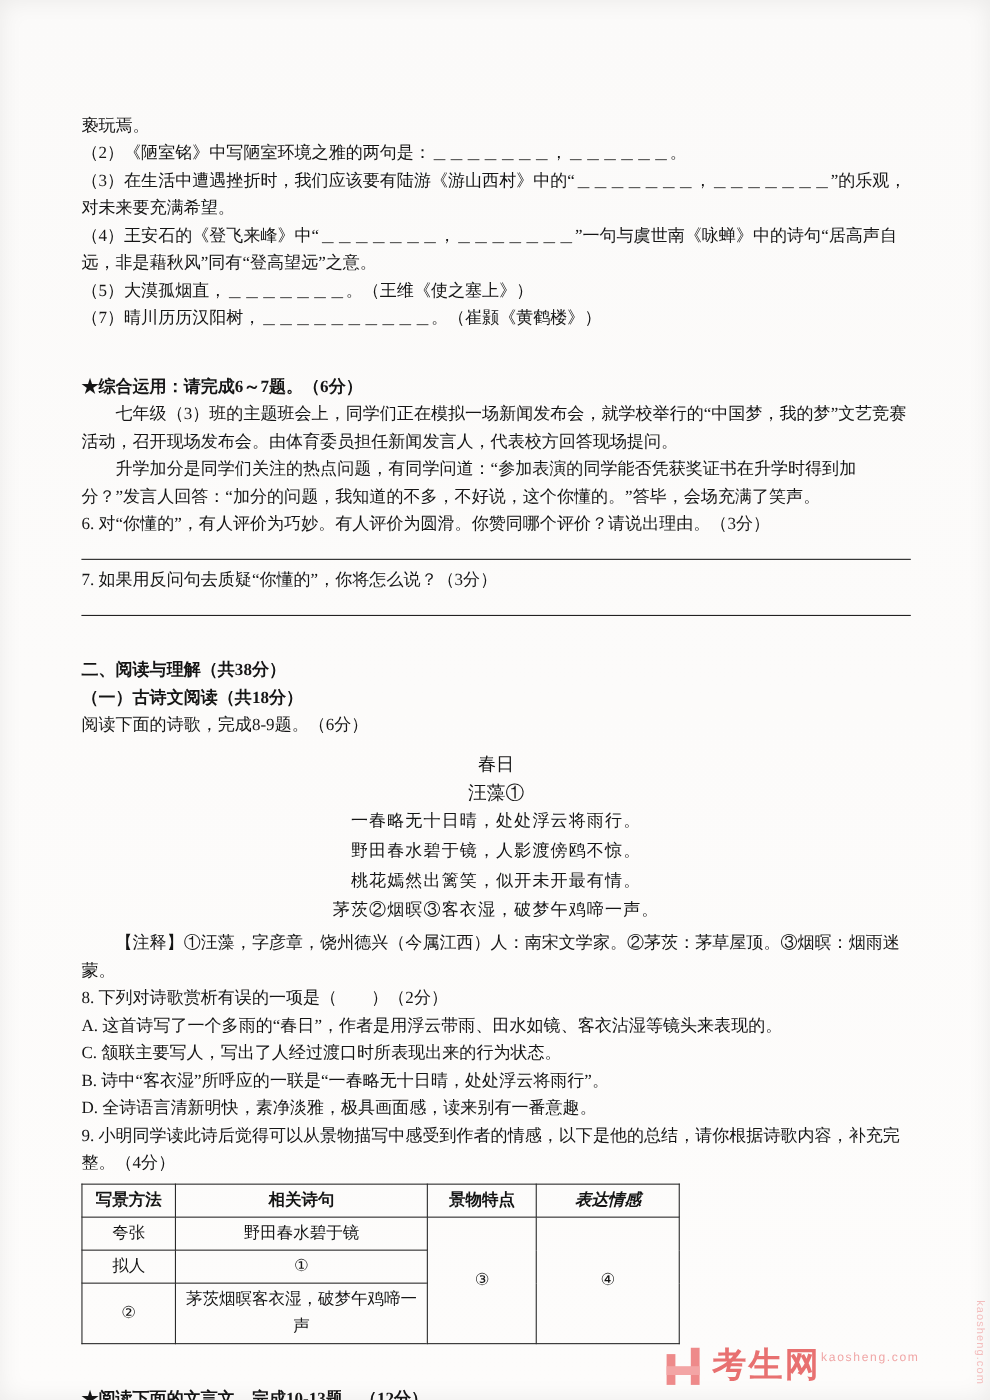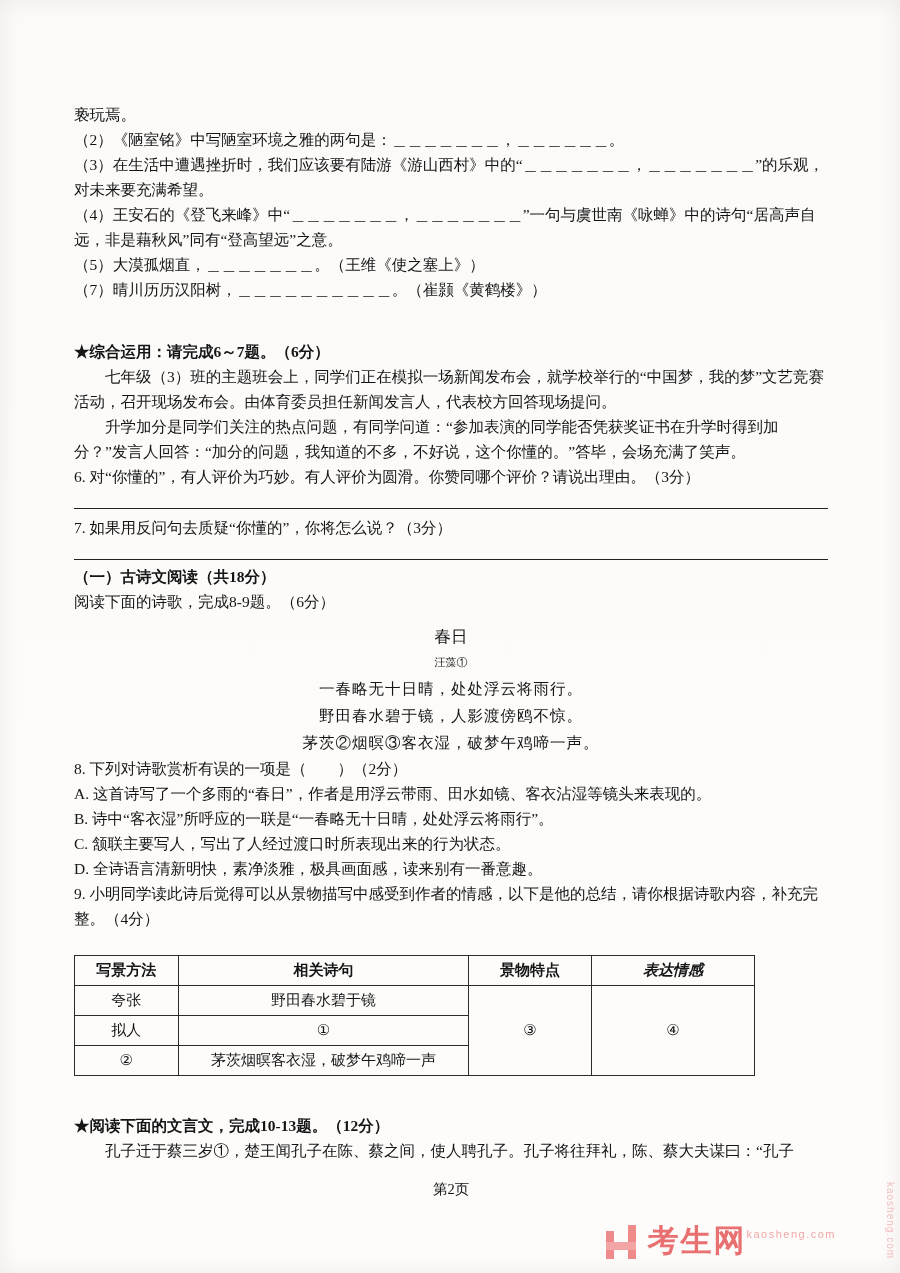--- a/index.html
+++ b/index.html
@@ -30,27 +30,27 @@
   .answer-line{
     height:0;border-bottom:1.6px solid #222;
     margin:19px 0 4px 0;
   }
   .poem{
     text-align:center;
     font-weight:normal;
     margin-top:10px;
   }
   .poem-title{font-size:16.5px;line-height:26px;}
-  .poem-author{font-size:11px;line-height:25px;}
+  .poem-author{font-size:17px;line-height:25px;}
   .poem-line{line-height:27px;letter-spacing:1px;}
   .note{margin-top:4px;}
   table.q9{
     border-collapse:collapse;
-    margin-top:24px;
-    width:681px;
+    margin-top:6px;
+    width:544px;
   }
   table.q9 th, table.q9 td{
     border:1.3px solid #2b2b2b;
     text-align:center;
     font-size:15px;
     font-weight:normal;
     padding:2px 6px;
     height:24px;
   }
   table.q9 th{font-weight:bold;}
@@ -100,36 +100,39 @@
     <p>（7）晴川历历汉阳树，＿＿＿＿＿＿＿＿＿＿。（崔颢《黄鹤楼》）</p>
 
     <p class="bold mt-lg">★综合运用：请完成6～7题。（6分）</p>
     <p class="indent">七年级（3）班的主题班会上，同学们正在模拟一场新闻发布会，就学校举行的“中国梦，我的梦”文艺竞赛活动，召开现场发布会。由体育委员担任新闻发言人，代表校方回答现场提问。</p>
     <p class="indent">升学加分是同学们关注的热点问题，有同学问道：“参加表演的同学能否凭获奖证书在升学时得到加分？”发言人回答：“加分的问题，我知道的不多，不好说，这个你懂的。”答毕，会场充满了笑声。</p>
     <p>6. 对“你懂的”，有人评价为巧妙。有人评价为圆滑。你赞同哪个评价？请说出理由。（3分）</p>
     <div class="answer-line"></div>
     <p class="mt-sm">7. 如果用反问句去质疑“你懂的”，你将怎么说？（3分）</p>
     <div class="answer-line"></div>
 
+    <p class="bold mt-lg">二、阅读与理解（共38分）</p>
     <p class="bold">（一）古诗文阅读（共18分）</p>
     <p>阅读下面的诗歌，完成8-9题。（6分）</p>
 
     <div class="poem">
       <p class="poem-title">春日</p>
       <p class="poem-author">汪藻①</p>
       <p class="poem-line">一春略无十日晴，处处浮云将雨行。</p>
       <p class="poem-line">野田春水碧于镜，人影渡傍鸥不惊。</p>
+      <p class="poem-line">桃花嫣然出篱笑，似开未开最有情。</p>
       <p class="poem-line">茅茨②烟暝③客衣湿，破梦午鸡啼一声。</p>
     </div>
 
+    <p class="indent note">【注释】①汪藻，字彦章，饶州德兴（今属江西）人：南宋文学家。②茅茨：茅草屋顶。③烟暝：烟雨迷蒙。</p>
 
     <p>8. 下列对诗歌赏析有误的一项是（　　）（2分）</p>
     <p>A. 这首诗写了一个多雨的“春日”，作者是用浮云带雨、田水如镜、客衣沾湿等镜头来表现的。</p>
+    <p>C. 颔联主要写人，写出了人经过渡口时所表现出来的行为状态。</p>
     <p>B. 诗中“客衣湿”所呼应的一联是“一春略无十日晴，处处浮云将雨行”。</p>
-    <p>C. 颔联主要写人，写出了人经过渡口时所表现出来的行为状态。</p>
     <p>D. 全诗语言清新明快，素净淡雅，极具画面感，读来别有一番意趣。</p>
 
     <p>9. 小明同学读此诗后觉得可以从景物描写中感受到作者的情感，以下是他的总结，请你根据诗歌内容，补充完整。（4分）</p>
 
     <table class="q9">
       <tbody>
           <tr>
         <th class="col-method">写景方法</th>
         <th class="col-verse">相关诗句</th>
         <th class="col-feature">景物特点</th>

